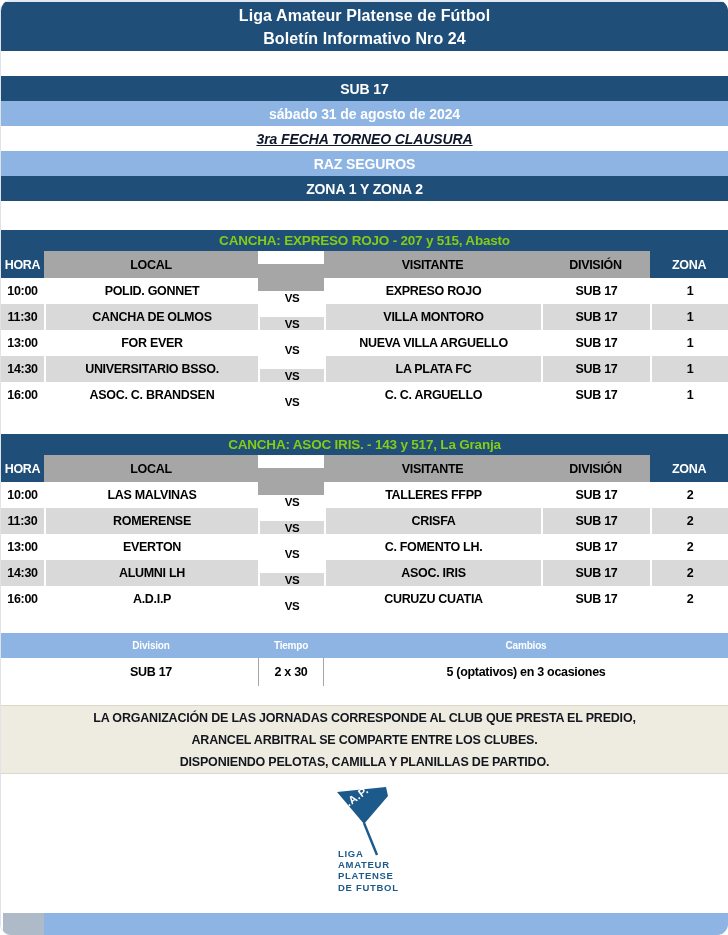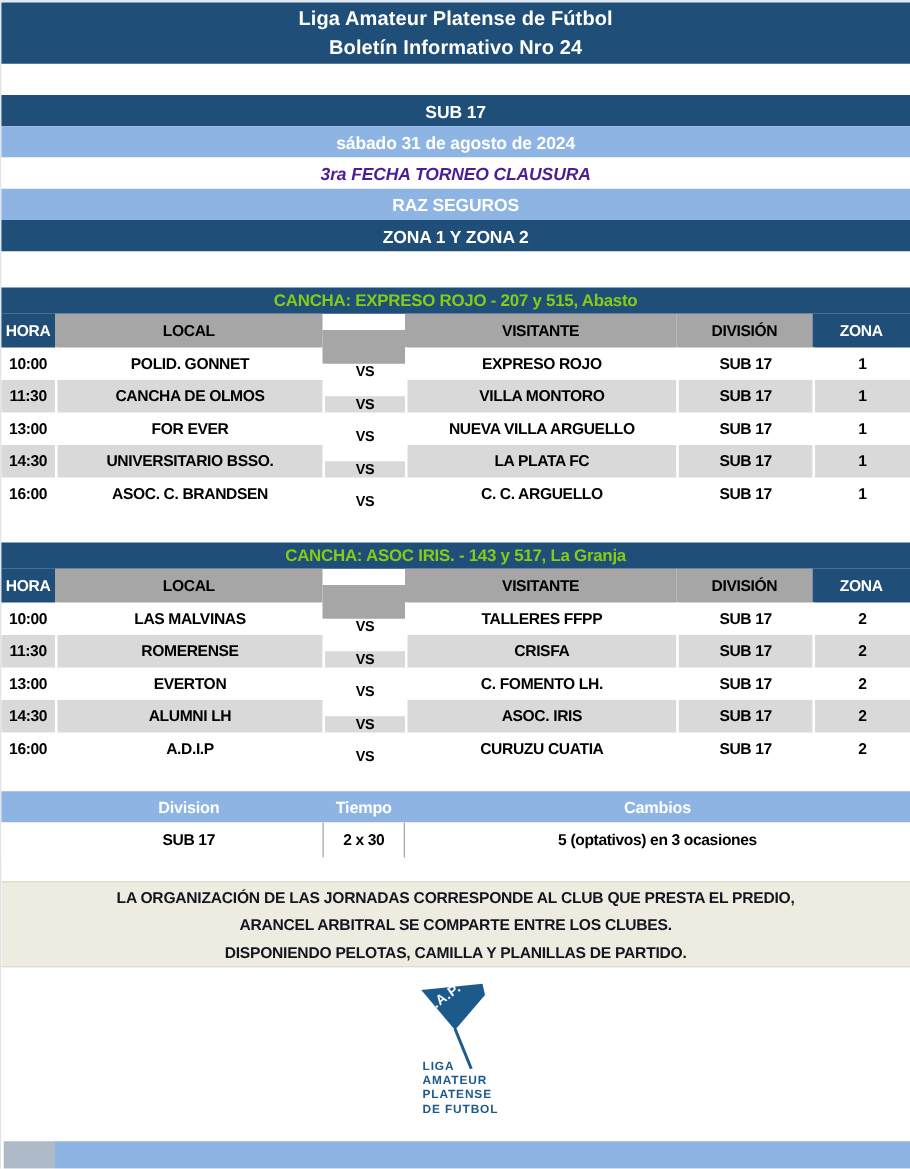--- a/index.html
+++ b/index.html
@@ -5,20 +5,21 @@
   * { margin:0; padding:0; box-sizing:border-box; }
   html,body { background:#ffffff; }
   .page {
     position:relative;
     width:728px; height:935px;
     margin:0 auto;
     background:#ffffff;
     font-family:"Liberation Sans", sans-serif;
     overflow:hidden;
     border-left:1px solid #e0e4ea;
+    border-radius:11px;
   }
   .top-strip { height:2px; background:#e2e8f1; }
 
   
   .masthead {
     height:49px; background:#1F4E79; color:#fff;
     display:flex; flex-direction:column; justify-content:center; align-items:center;
   }
   .masthead div { font-size:16px; font-weight:bold; line-height:23px; letter-spacing:0.1px; }
 
@@ -27,21 +28,21 @@
   .spacer-c { height:26px; }
   .spacer-d { height:21px; }
   .spacer-e { height:19px; }
 
   .bar {
     height:25px; display:flex; align-items:center; justify-content:center;
     font-size:14px; font-weight:bold; letter-spacing:-0.1px;
   }
   .bar.navy { background:#1F4E79; color:#ffffff; }
   .bar.lb   { background:#8DB4E2; color:#ffffff; }
-  .bar.plain{ background:#ffffff; color:#4c1d95; font-style:italic; }
+  .bar.plain{ background:#ffffff; color:#0f172a; font-style:italic;text-decoration:underline; }
 
   
   .fixture-title {
     height:21px; background:#1F4E79; color:#84cc16;
     display:flex; align-items:center; justify-content:center;
     font-size:13.5px; font-weight:bold; letter-spacing:-0.2px;
   }
   .fx-row { display:flex; height:26px; }
   .fx-row .c {
     display:flex; align-items:center; justify-content:center;
@@ -60,21 +61,21 @@
   .fx-header .c.local, .fx-header .c.vs, .fx-header .c.visitante, .fx-header .c.division { background:#A6A6A6; color:#000; }
   .fx-body .fx-row .c { border-left:2px solid #fff; }
   .fx-body .fx-row .c.hora { border-left:none; }
   .fx-body .fx-row.alt .c { background:#D9D9D9; }
   .fx-body .fx-row .c.vs { font-size:11.5px; }
 
   
   .rules-header { height:25px; background:#8DB4E2; display:flex; }
   .rules-header .rc {
     display:flex; align-items:center; justify-content:center;
-    color:#fff; font-size:13px; font-weight:bold; letter-spacing:-0.2px;
+    color:#fff; font-size:10px; font-weight:bold; letter-spacing:-0.2px;
   }
   .rules-row { height:28px; display:flex; background:#fff; }
   .rules-row .rc {
     display:flex; align-items:center; justify-content:center;
     color:#000; font-size:12.5px; font-weight:bold; letter-spacing:-0.3px;
   }
   .rc.r-lead { width:43px; }
   .rc.r-div  { width:214px; }
   .rc.r-tmp  { width:66px; }
   .rc.r-cmb  { flex:1; }

